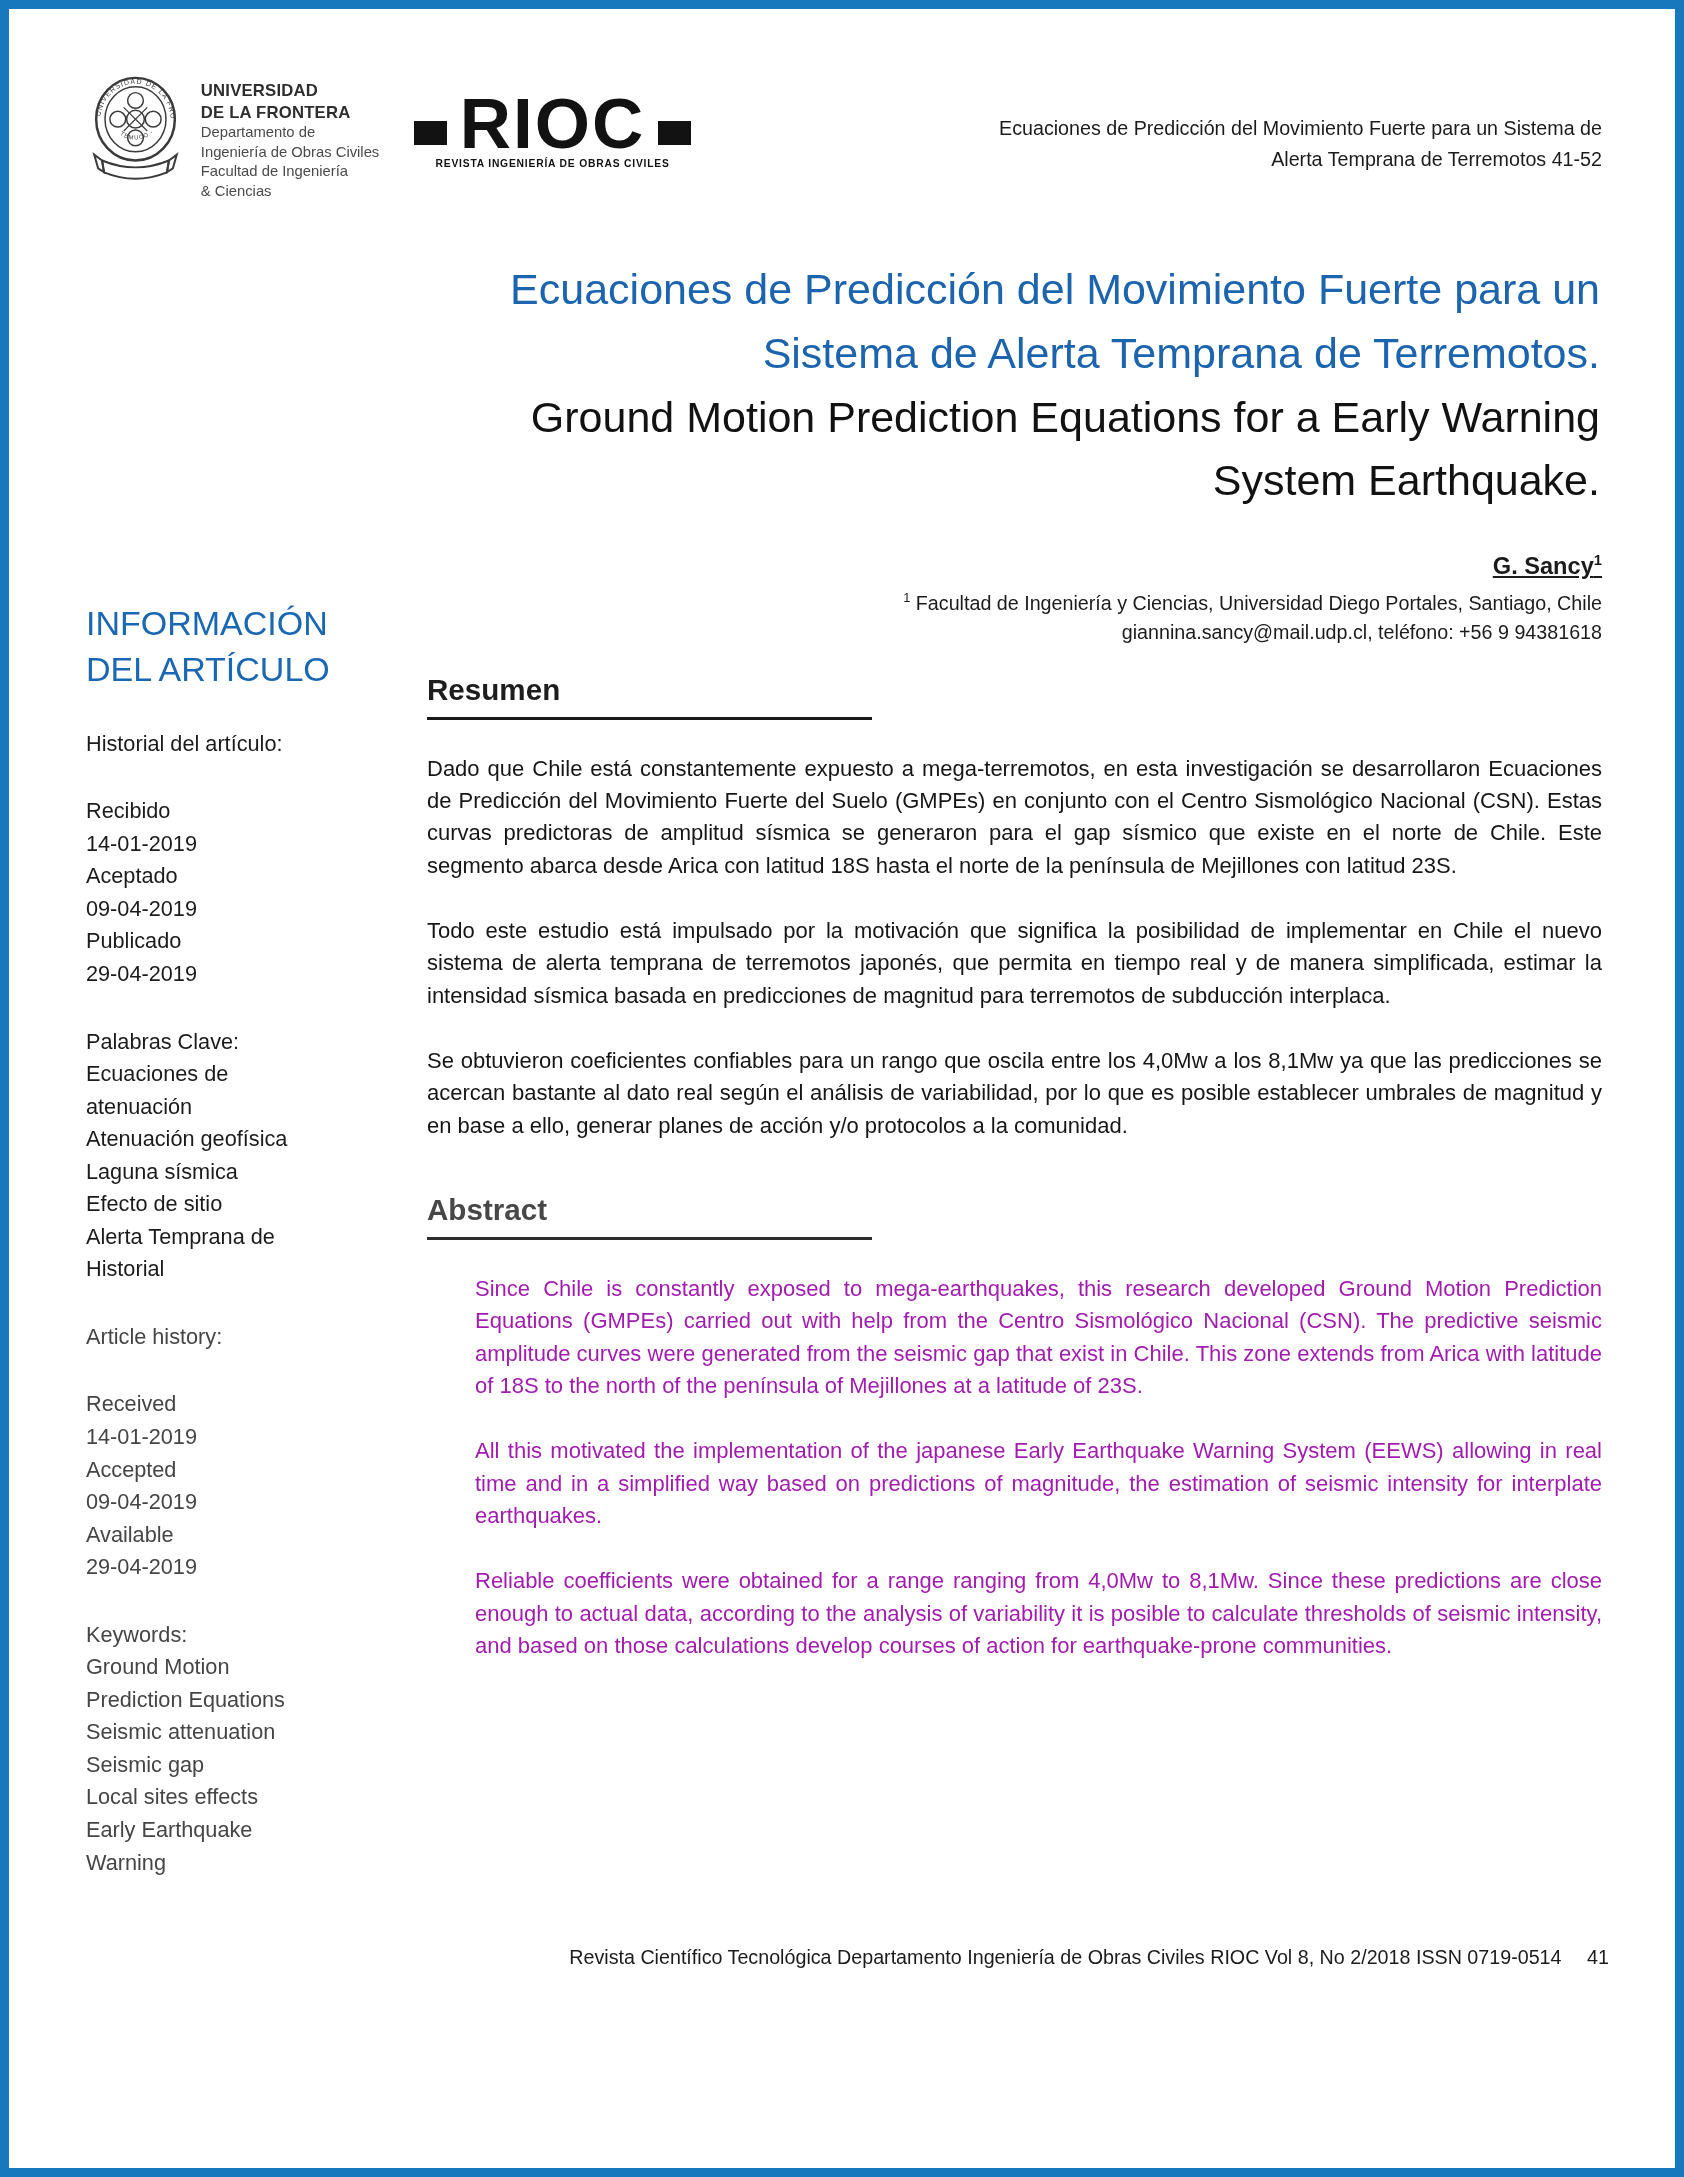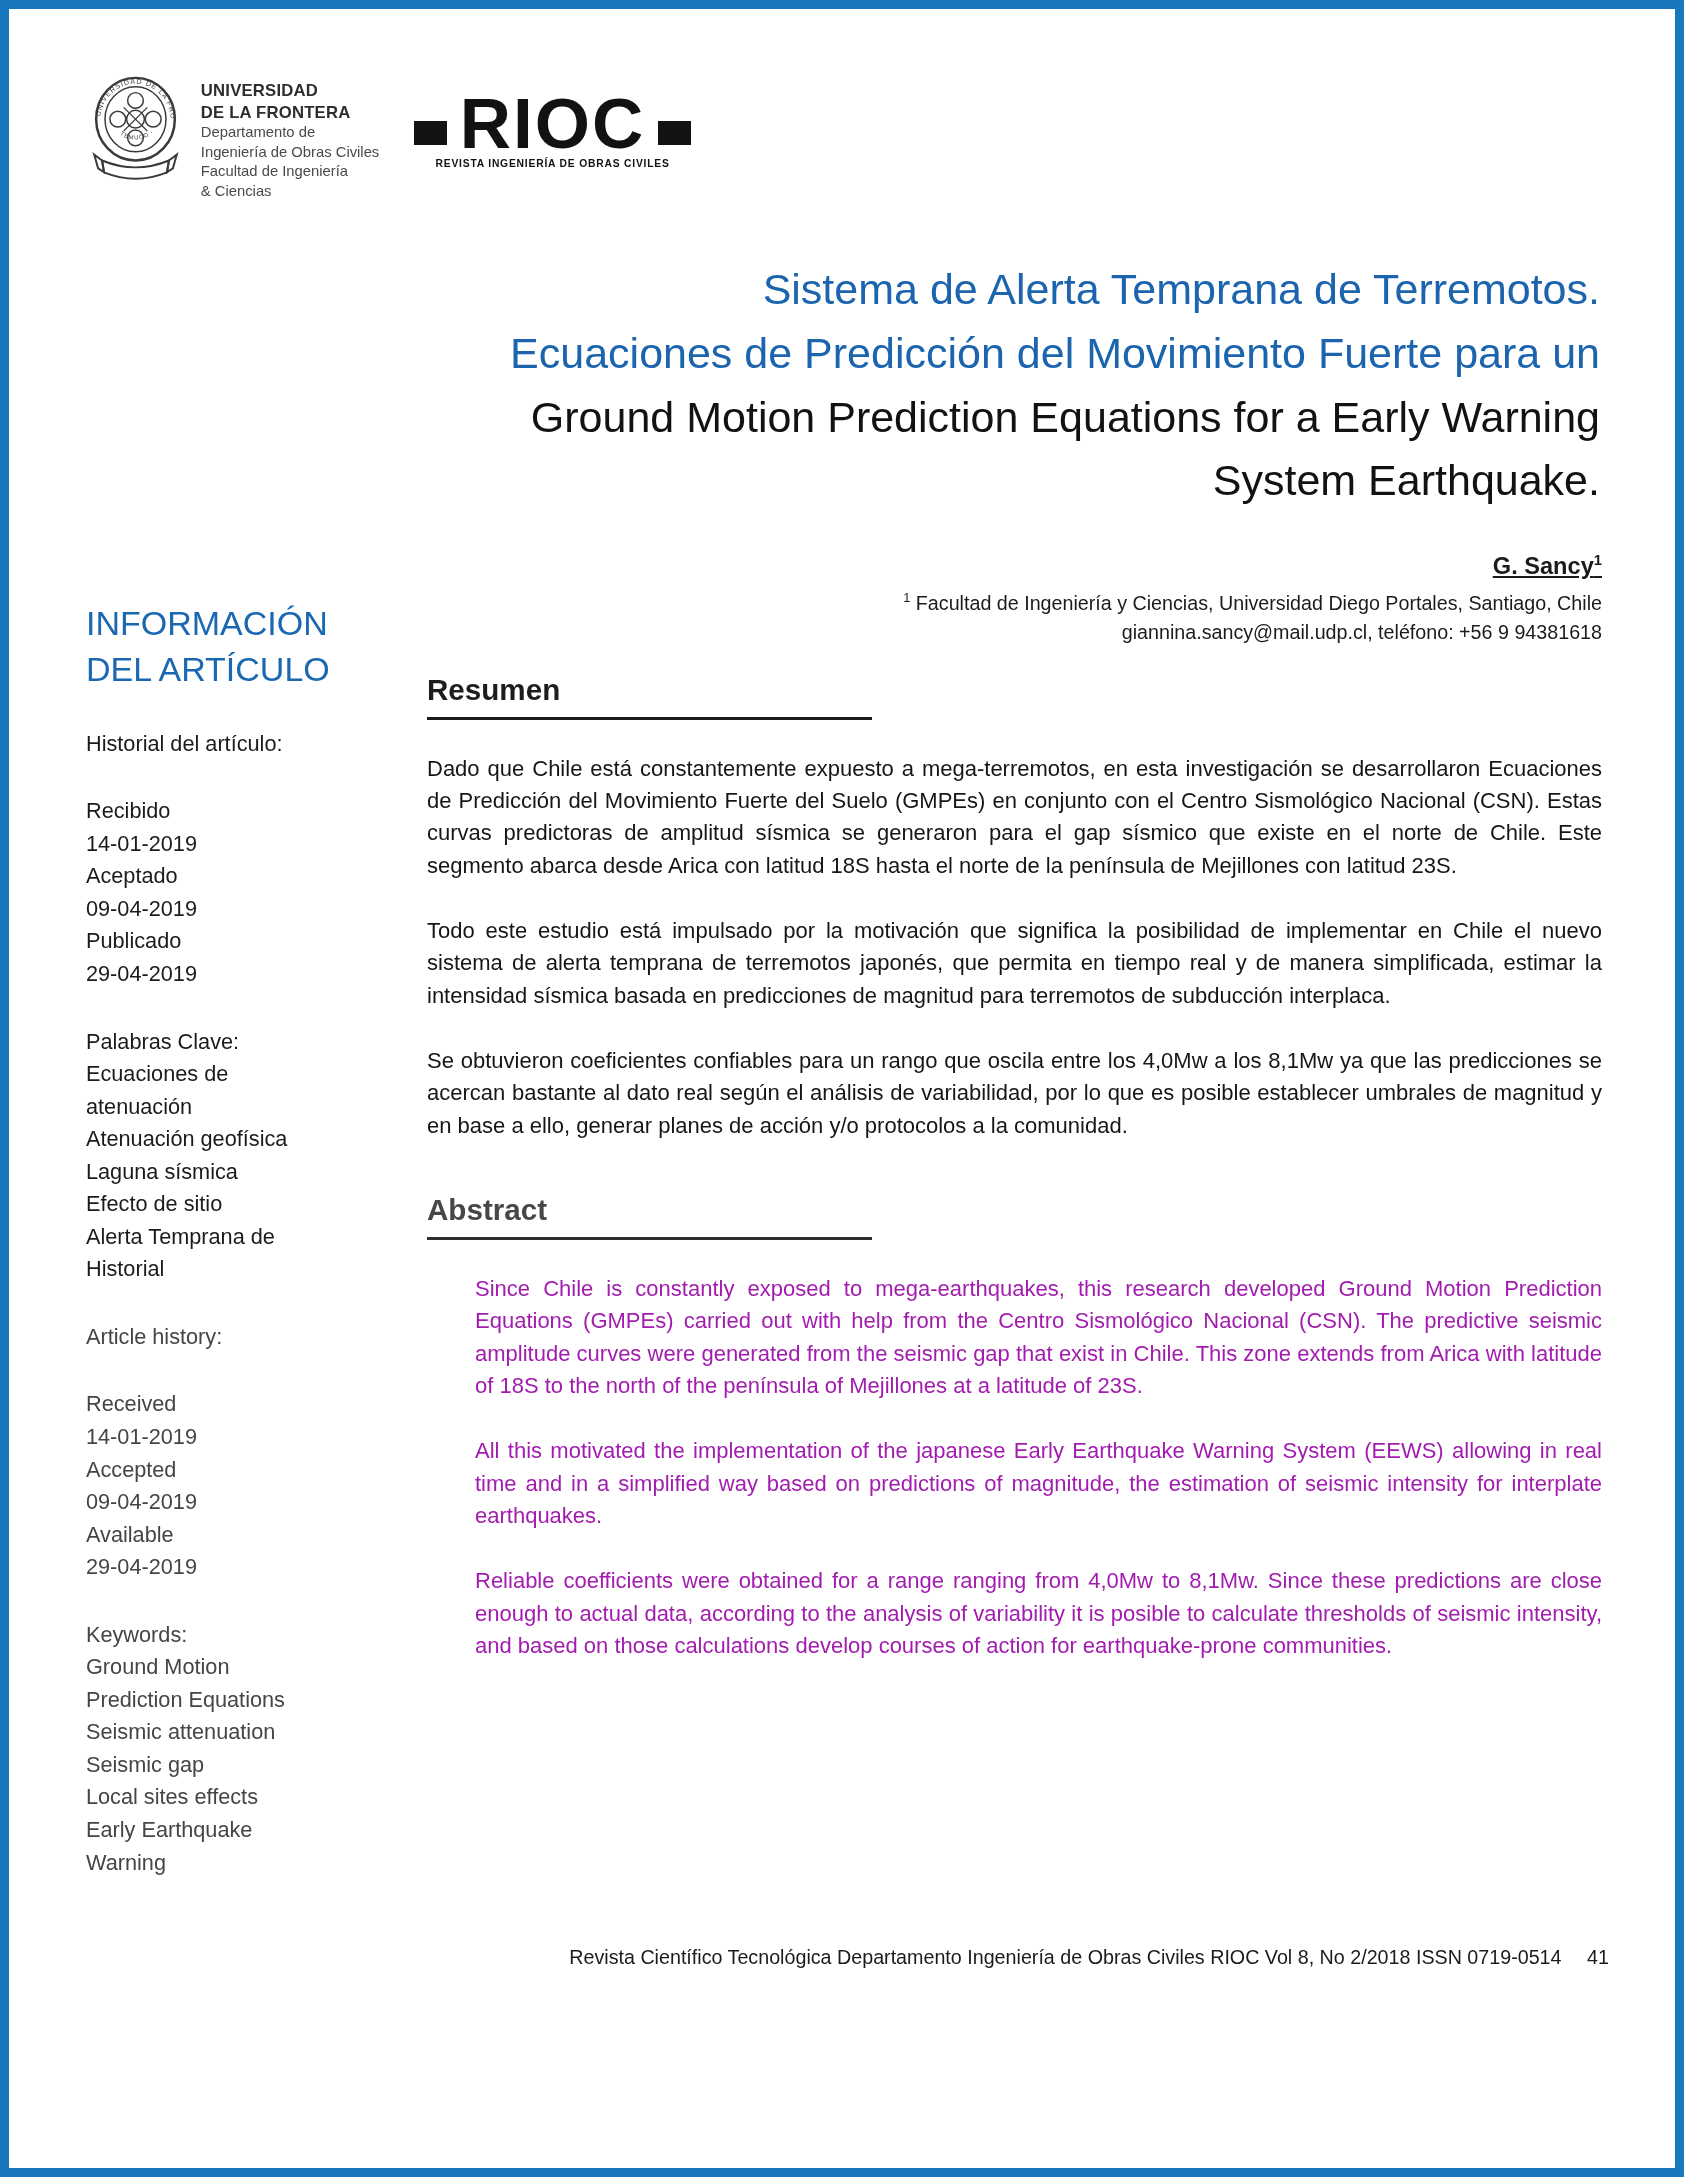--- a/index.html
+++ b/index.html
@@ -115,25 +115,29 @@
 
     <div class="rioc-logo">
       <div class="bracket left"></div>
       <div class="rioc-core">
         <div class="rioc-acronym">RIOC</div>
         <div class="rioc-caption">REVISTA INGENIERÍA DE OBRAS CIVILES</div>
       </div>
       <div class="bracket right"></div>
     </div>
 
+    <div class="running-title">
+      <div>Ecuaciones de Predicción del Movimiento Fuerte para un Sistema de</div>
+      <div>Alerta Temprana de Terremotos  41-52</div>
+    </div>
   </div>
 
   <div class="title-block">
+    <div class="title-es">Ecuaciones de Predicción del Movimiento Fuerte para un</div>
     <div class="title-es">Sistema de Alerta Temprana de Terremotos.</div>
-    <div class="title-es">Ecuaciones de Predicción del Movimiento Fuerte para un</div>
     <div class="title-en">Ground Motion Prediction Equations for a Early Warning</div>
     <div class="title-en">System Earthquake.</div>
   </div>
 
   <div class="columns">
 
     <aside class="sidebar">
       <div class="sb-heading">
         <div>INFORMACIÓN</div>
         <div>DEL ARTÍCULO</div>

